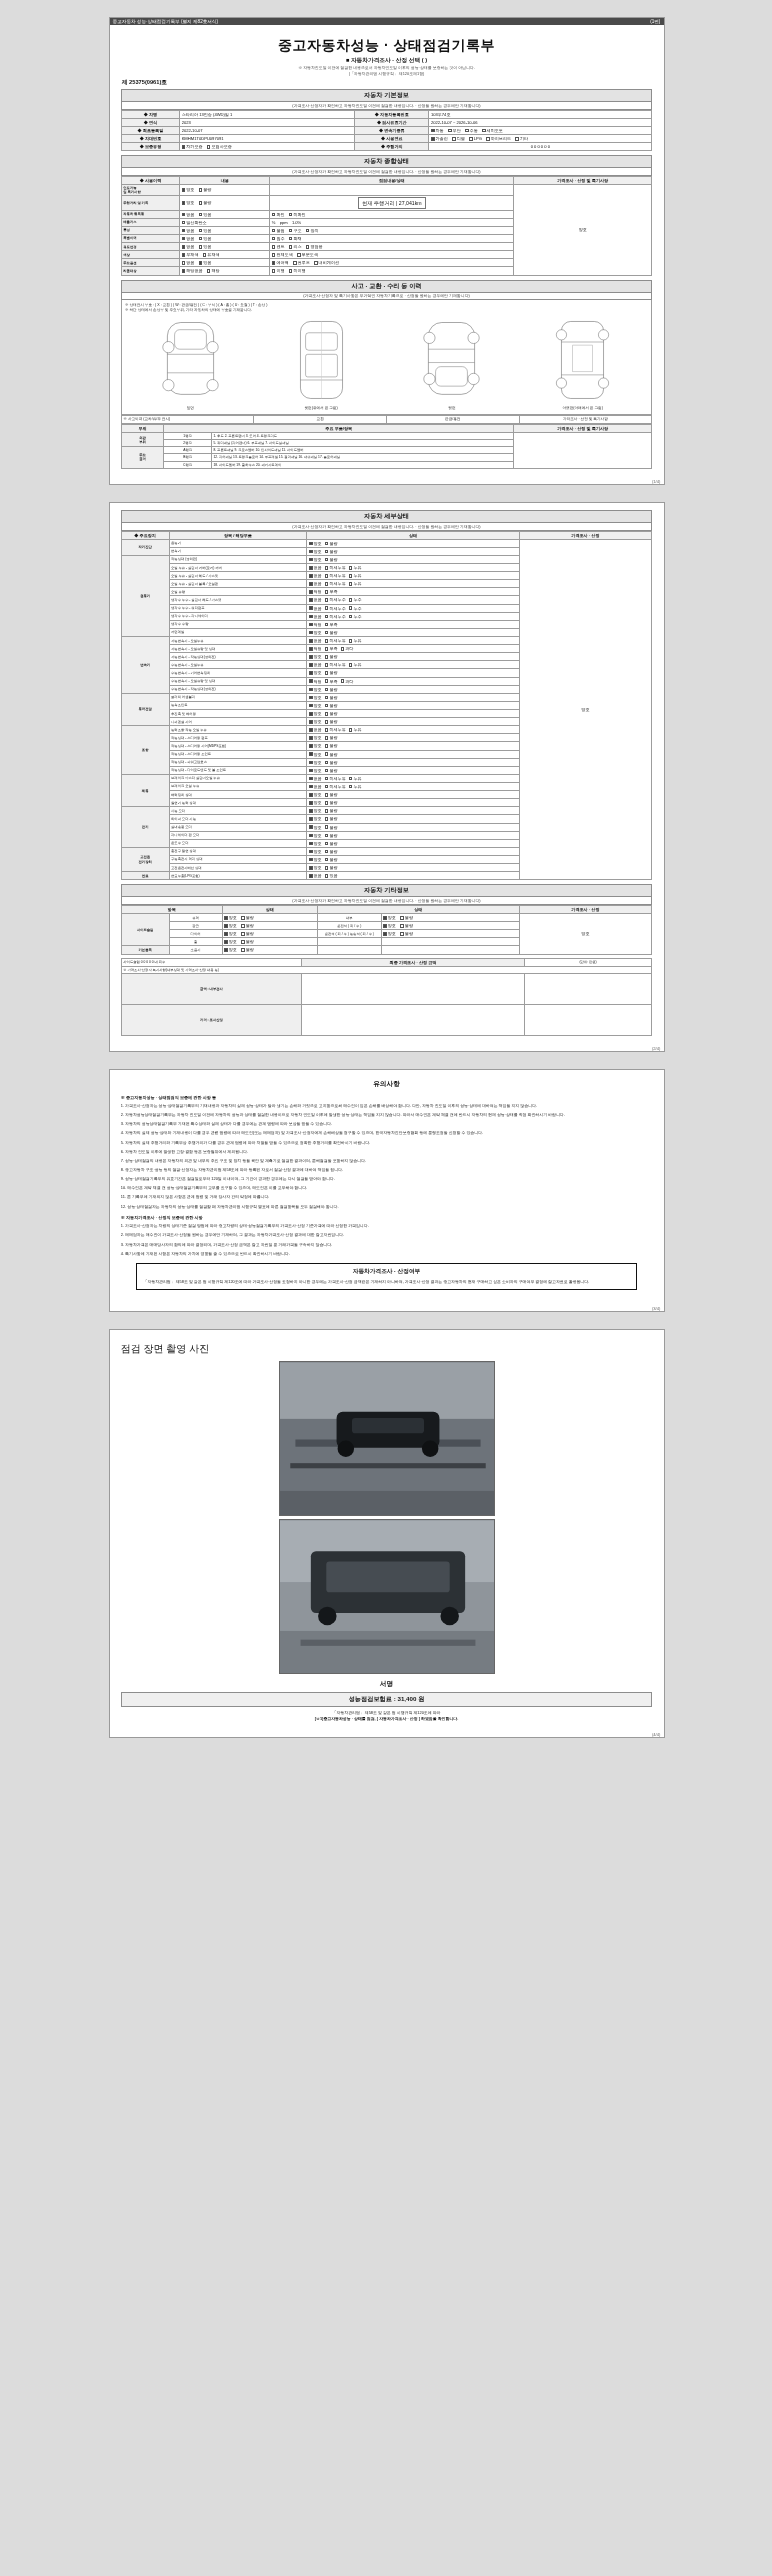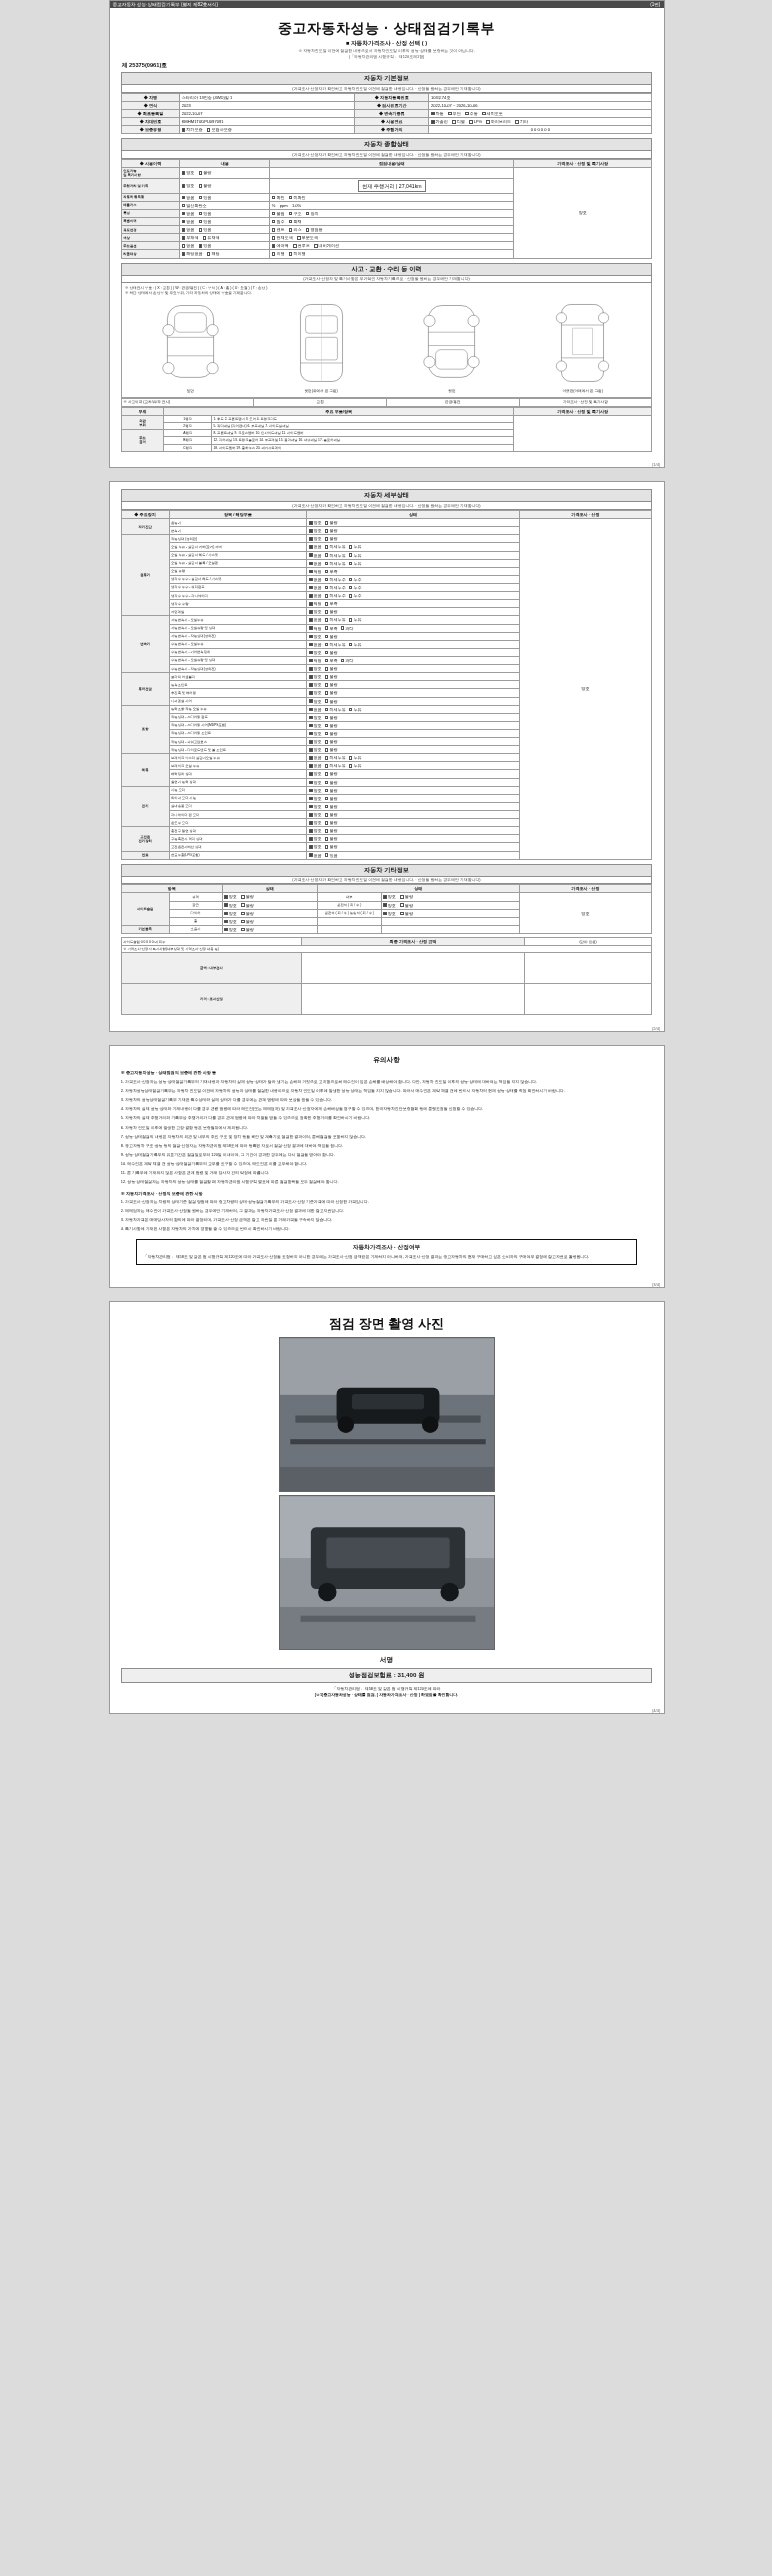--- a/index.html
+++ b/index.html
@@ -5,21 +5,21 @@
   * { box-sizing: border-box; }
   html, body { margin:0; padding:0; }
   body {
     width:773px;
     background:#dcdcdc;
     font-family:"Liberation Sans", sans-serif;
     color:#111;
   }
   .page {
     width:556px;
-    margin:0 auto;
+    margin:17px auto;
     background:#fff;
     border:0.5px solid #9a9a9a;
     position:relative;
   }
   .page + .page { margin-top:13.4px; }
   .pagewrap { padding:7.2px 11.3px 9.3px 11.3px; }
   .topbar {
     background:#4a4a4a;
     color:#fff;
     font-size:4.6px;
@@ -116,23 +116,23 @@
   .notice-body p { margin:0 0 3.1px 0; }
   .notice-h { font-weight:bold; margin:5.2px 0 2.1px 0; font-size:4.1px;}
   .warnbox {
     border:1px solid #111;
     margin:6.2px 15.5px;
     padding:4.1px 6.2px;
   }
   .warnbox .wt { text-align:center; font-weight:bold; font-size:5.7px; margin-bottom:2.6px;}
   .warnbox .wb { font-size:3.9px; line-height:1.5; }
   .photo-title {
-    text-align:center;
-    font-size:13px;
-    font-weight:bold;
+    text-align:left;
+    font-size:10px;
+    font-weight:normal;
     padding:5.2px 0 4.1px 0;
   }
   .photo-stack { display:flex; flex-direction:column; align-items:center; gap:3.1px;}
   .photo {
     width:216px; height:155px;
     border:0.5px solid #666;
     position:relative;
     overflow:hidden;
     background:#6e737a;
   }

